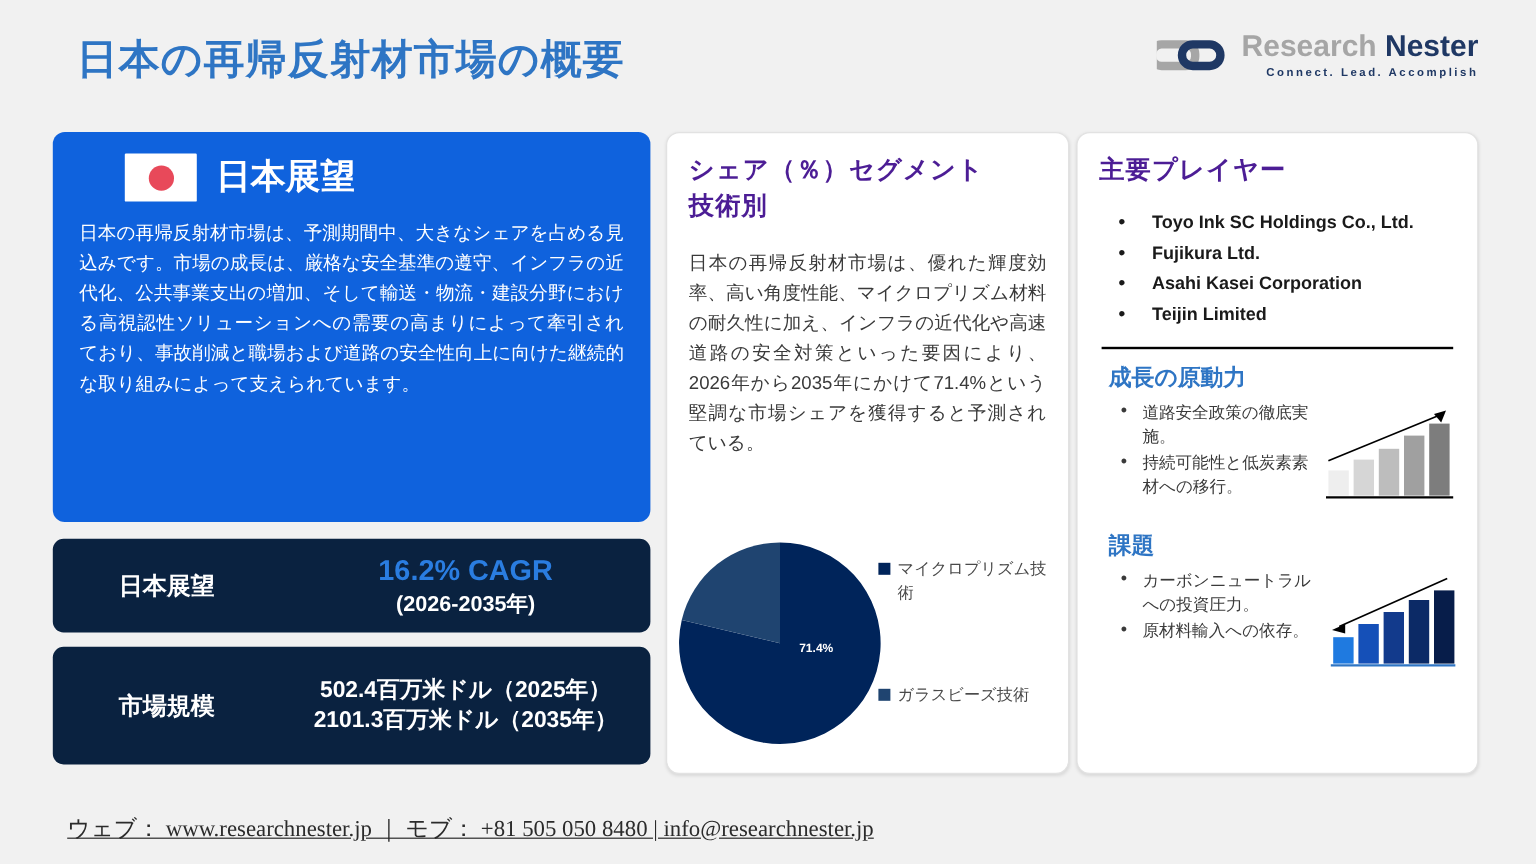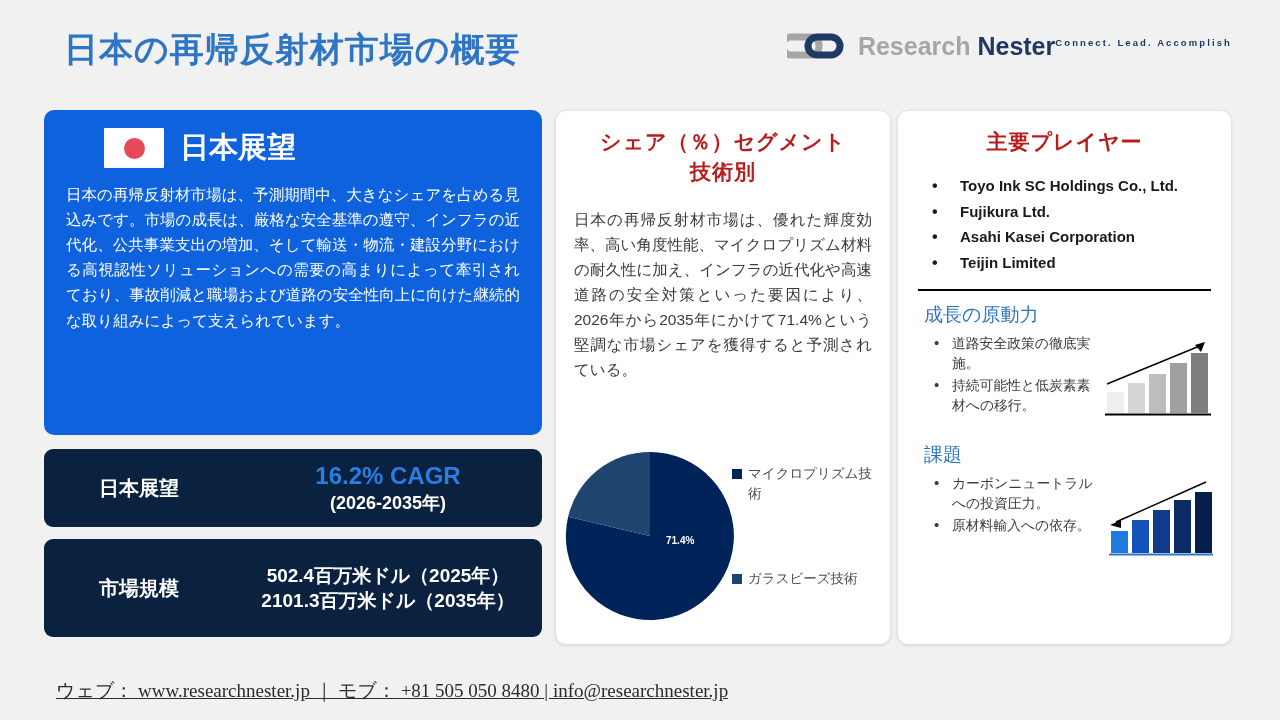--- a/index.html
+++ b/index.html
@@ -17,21 +17,21 @@
   .page-title{
     position:absolute; left:64px; top:27px;
     font-size:34px; font-weight:bold; color:#2e75c4;
     letter-spacing:1px; white-space:nowrap;
   }
   .logo{
     position:absolute; right:48px; top:26px;
     display:flex; align-items:center; gap:9px;
   }
   .logo-mark{ width:62px; height:40px; flex:none; }
-  .logo-text{ display:flex; flex-direction:row; line-height:1;text-align:right; }
+  .logo-text{ display:flex; flex-direction:column; line-height:1;text-align:right; }
   .logo-name{ font-size:25px; font-weight:bold; white-space:nowrap; }
   .logo-name .lg-res{ color:#a6a6a6; }
   .logo-name .lg-nes{ color:#1f3864; }
   .logo-tag{
     font-size:9.5px; font-weight:bold; color:#1f3864;
     letter-spacing:2.1px; margin-top:4px; white-space:nowrap;
   }
 
   
   .col-left  { position:absolute; left:44px;  top:110px; width:498px; }
@@ -73,22 +73,22 @@
   .stat-sub{ font-size:18px; font-weight:bold; color:#ffffff; }
   .stat-line{ font-size:19px; font-weight:bold; color:#ffffff; }
 
   
   .card{
     background:#ffffff; border:1px solid #e2e2e2; border-radius:11px;
     box-shadow:0 1px 3px rgba(0,0,0,.10);
     width:100%; height:100%; padding:16px 18px; position:relative;
   }
   .card-title{
-    font-size:21px; font-weight:bold; color:#b91c1c;
-    text-align:center; line-height:1.42; letter-spacing:1px;
+    font-size:21px; font-weight:bold; color:#4c1d95;
+    text-align:left; line-height:1.42; letter-spacing:1px;
   }
   .mid-body{
     margin-top:20px; font-size:15.5px; line-height:1.62; color:#3a3a3a;
     text-align:justify; text-justify:inter-character;
   }
 
   
   .pie-wrap{ position:absolute; left:0; top:345px; width:336px; height:185px; }
   .pie-svg{ position:absolute; left:4px; top:-10px; }
   .pie-pct{
@@ -105,21 +105,21 @@
   .players-list li{
     list-style:none; position:relative; padding-left:34px;
     font-size:15px; font-weight:bold; color:#1a1a1a; line-height:1.72;
   }
   .players-list li::before{
     content:"•"; position:absolute; left:6px; top:-1px; font-size:16px; color:#1a1a1a;
   }
   .sep{ border:none; border-top:2px solid #000000; margin:13px 2px 0 2px; }
 
   .sect-title{
-    font-size:19px; font-weight:normal; color:#2e75c4; margin-top:11px; margin-left:8px;
+    font-size:19px; font-weight:bold; color:#2e75c4; margin-top:11px; margin-left:8px;
   }
   .sect-row{ display:flex; align-items:flex-start; margin-top:6px; }
   .sect-bullets{ flex:1; padding-left:12px; }
   .sect-bullets li{
     list-style:none; position:relative; padding-left:24px;
     font-size:13.8px; color:#3a3a3a; line-height:1.46; margin-bottom:2px;
   }
   .sect-bullets li::before{
     content:"•"; position:absolute; left:6px; top:-2px; font-size:15px; color:#3a3a3a;
   }

